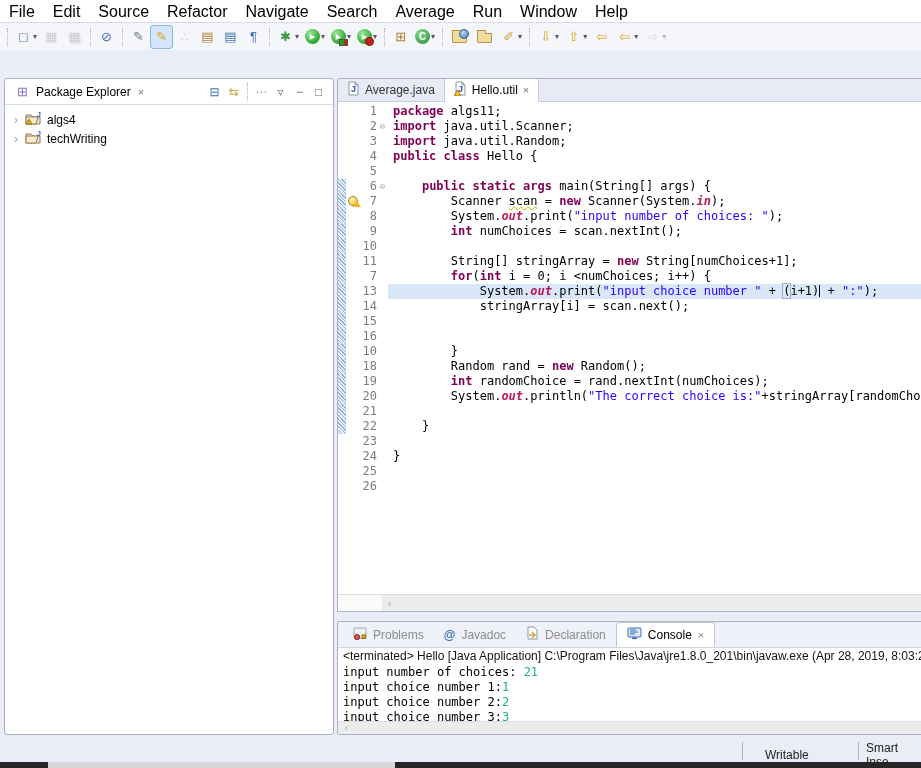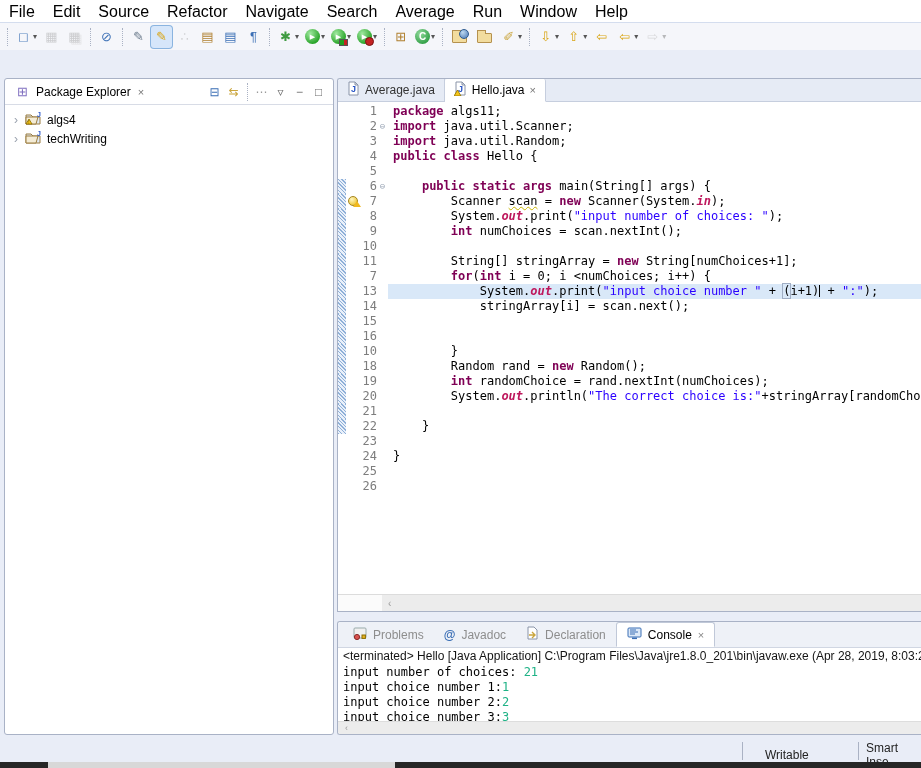--- a/index.html
+++ b/index.html
@@ -255,21 +255,21 @@
                 </svg></span>
               <span>Average.java</span>
             </div>
             <div class="etab active">
               <span><svg width="13" height="15" viewBox="0 0 13 15">
                   <path d="M2 1 h6 l3 3 v10 H2 z" fill="#ffffff" stroke="#8a94a8"></path>
                   <path d="M8 1 l3 3 h-3 z" fill="#dfe5ef" stroke="#8a94a8"></path>
                   <text x="4" y="11" font-size="9" font-weight="bold" fill="#2a56c6" font-family="Liberation Sans,sans-serif">J</text>
                   <path d="M0 15 L3.5 9 L7 15 z" fill="#f5c518" stroke="#8a6d00" stroke-width="0.8"></path>
                 </svg></span>
-              <span>Hello.java</span>
+              <span>Hello.util</span>
               <span class="tabx">×</span>
             </div>
           </div>
         <div class="editor-body">
           <div class="code" id="codeLines">
               <div class="cl"><span class="rangecol"></span><span class="anncol"></span><span class="lncol">1</span><span class="foldcol"></span><span class="ct"><span class="tok-kw">package</span><span> algs11;</span></span></div>
               <div class="cl"><span class="rangecol"></span><span class="anncol"></span><span class="lncol">2</span><span class="foldcol">⊖</span><span class="ct"><span class="tok-kw">import</span><span> java.util.Scanner;</span></span></div>
               <div class="cl"><span class="rangecol"></span><span class="anncol"></span><span class="lncol">3</span><span class="foldcol"></span><span class="ct"><span class="tok-kw">import</span><span> java.util.Random;</span></span></div>
               <div class="cl"><span class="rangecol"></span><span class="anncol"></span><span class="lncol">4</span><span class="foldcol"></span><span class="ct"><span class="tok-kw">public</span><span> </span><span class="tok-kw">class</span><span> Hello {</span></span></div>
               <div class="cl"><span class="rangecol"></span><span class="anncol"></span><span class="lncol">5</span><span class="foldcol"></span><span class="ct"></span></div>

